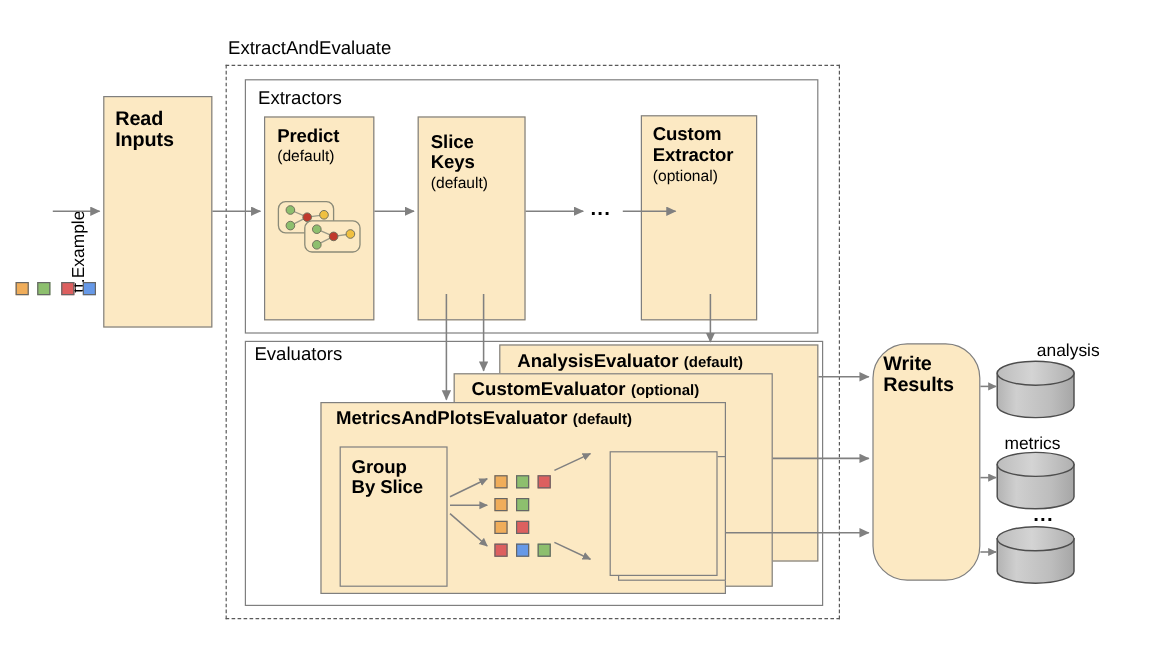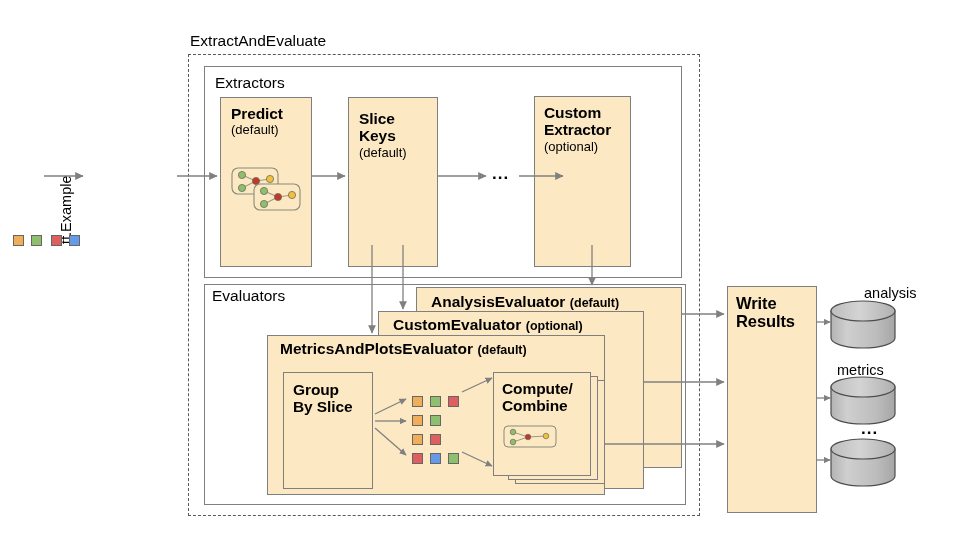--- a/index.html
+++ b/index.html
@@ -109,20 +109,26 @@
 
   <div class="vtext" style="left:58px; top:244px; transform:rotate(-90deg);">tf.Example</div>
 
   <div>
     <div class="chip" style="left:13px; top:235px; background:#f0ad5a;"></div>
     <div class="chip" style="left:31px; top:235px; background:#8dbf6e;"></div>
     <div class="chip" style="left:51px; top:235px; background:#dd5f5f;"></div>
     <div class="chip" style="left:69px; top:235px; background:#6699e8;"></div>
   </div>
 
+  <div class="abs tanbox" style="left:86px; top:80px; width:91px; height:193px;">
+    <div class="boxtext ttl" style="font-size:16.5px; top:9px; left:9px;">
+      <div>Read</div>
+      <div>Inputs</div>
+    </div>
+  </div>
 
   <div class="grouplabel" style="position:absolute; left:190px; top:33px;">ExtractAndEvaluate</div>
   <div class="abs dashframe" style="left:188px; top:54px; width:512px; height:462px;"></div>
 
   <div class="abs whitebox" style="left:204px; top:66px; width:478px; height:212px;"></div>
   <div class="grouplabel" style="position:absolute; left:215px; top:75px;">Extractors</div>
 
   <div class="abs tanbox" style="left:220px; top:97px; width:92px; height:170px;">
     <div class="boxtext" style="top:7px; left:10px;">
       <div class="ttl" style="font-size:15.5px;">Predict</div>
@@ -209,38 +215,22 @@
     <div class="chip" style="left:412px; top:434px; background:#f0ad5a;"></div>
     <div class="chip" style="left:430px; top:434px; background:#dd5f5f;"></div>
 
     <div class="chip" style="left:412px; top:453px; background:#dd5f5f;"></div>
     <div class="chip" style="left:430px; top:453px; background:#6699e8;"></div>
     <div class="chip" style="left:448px; top:453px; background:#8dbf6e;"></div>
   </div>
 
   <div class="abs tanbox" style="left:515px; top:380px; width:90px; height:104px;"></div>
   <div class="abs tanbox" style="left:508px; top:376px; width:90px; height:104px;"></div>
-  <div class="abs tanbox" style="left:493px; top:372px; width:98px; height:104px;">
-    <div class="boxtext ttl" style="font-size:15.5px; top:7px; left:8px;">
-      <div>Compute/</div>
-      <div>Combine</div>
-    </div>
-    <svg style="position:absolute; left:9px; top:50px;" width="58" height="28" viewBox="0 0 58 28">
-      <rect x="1" y="3" width="52" height="21" rx="4" ry="4" fill="none" stroke="#8a8a78" stroke-width="1"></rect>
-      <line x1="10" y1="9" x2="25" y2="14" stroke="#9a9a88" stroke-width="1"></line>
-      <line x1="10" y1="19" x2="25" y2="14" stroke="#9a9a88" stroke-width="1"></line>
-      <line x1="25" y1="14" x2="43" y2="13" stroke="#9a9a88" stroke-width="1"></line>
-      <circle cx="10" cy="9" r="2.8" fill="#8dbf6e" stroke="#6d6d5a" stroke-width="0.7"></circle>
-      <circle cx="10" cy="19" r="2.8" fill="#8dbf6e" stroke="#6d6d5a" stroke-width="0.7"></circle>
-      <circle cx="25" cy="14" r="2.8" fill="#c0392b" stroke="#6d6d5a" stroke-width="0.7"></circle>
-      <circle cx="43" cy="13" r="2.8" fill="#f0c040" stroke="#6d6d5a" stroke-width="0.7"></circle>
-    </svg>
-  </div>
-
-  <div class="abs tanbox" style="left:727px; top:286px; width:90px; height:227px;">
+
+  <div class="abs tanbox" style="left:727px; top:286px; width:90px; height:198px;border-radius:29px;">
     <div class="boxtext ttl" style="font-size:16.5px; top:7px; left:8px;">
       <div>Write</div>
       <div>Results</div>
     </div>
   </div>
 
   <div class="cyllabel" style="left:864px; top:285px;">analysis</div>
   <div class="cyllabel" style="left:837px; top:362px;">metrics</div>
   <div class="dots" style="left:861px; top:420px;">...</div>
 

